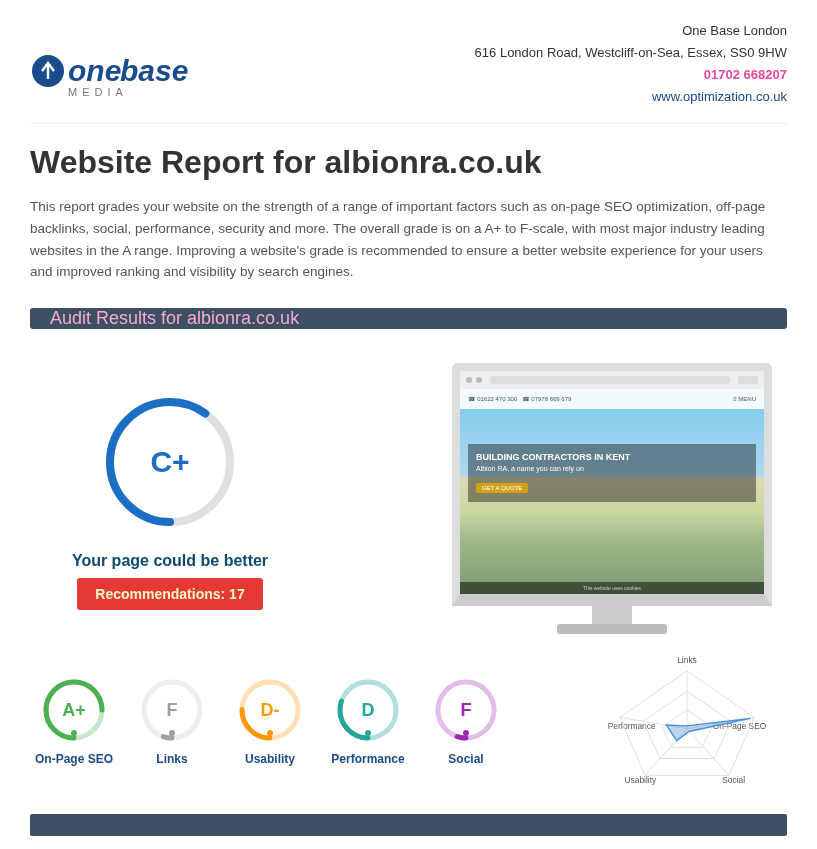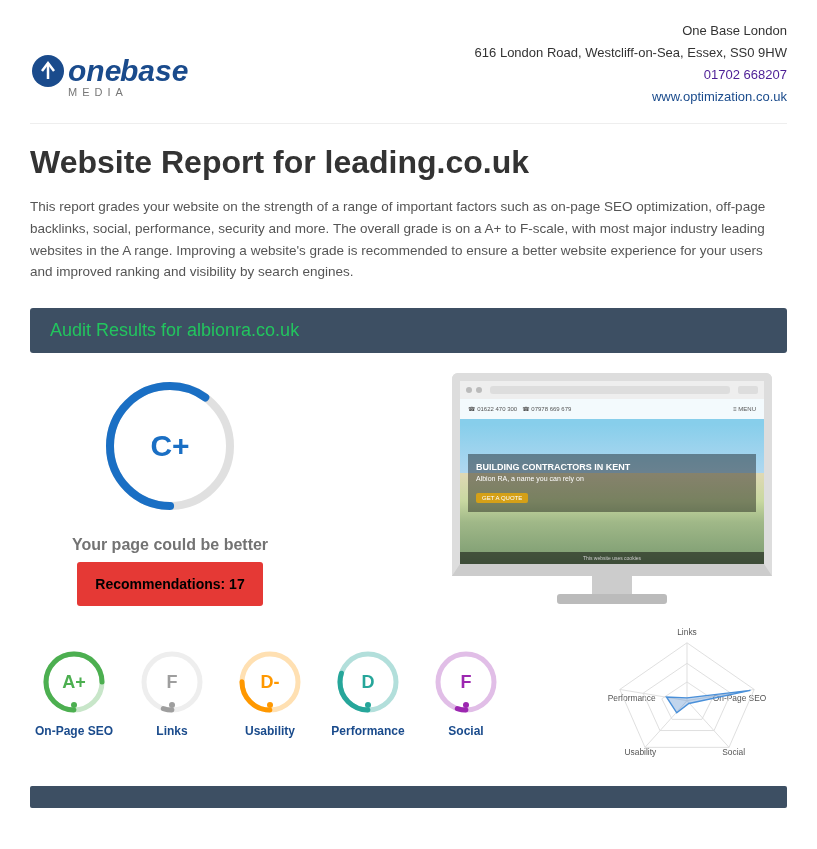--- a/index.html
+++ b/index.html
@@ -29,22 +29,22 @@
       flex-direction: column;
       align-items: flex-start;
     }
     .contact-info {
       text-align: right;
       font-size: 13px;
       color: #333;
       line-height: 1.7;
     }
     .contact-info .phone {
-      color: #4c1d95;
-      font-weight: normal;
+      color: #ec4899;
+      font-weight: bold;
     }
     .contact-info .email,
     .contact-info .website {
       color: #1a4b8c;
     }
     
     .page-title {
       font-size: 32px;
       font-weight: 600;
       color: #333;
@@ -53,25 +53,25 @@
     
     .description {
       font-size: 13.5px;
       color: #555;
       line-height: 1.6;
       margin-bottom: 25px;
     }
     
     .audit-header {
       background: #3d4f63;
-      color: #22c55e;
+      color: #f9a8d4;
       font-size: 18px;
-      padding: 12px 20px;
+      padding: 0 20px;
       border-radius: 3px;
-      margin-bottom: 8px;
+      margin-bottom: 24px;
     }
     
     .audit-content {
       display: flex;
       justify-content: space-between;
       align-items: center;
       padding: 10px 0 20px 0;
     }
     
     .grade-section {
@@ -95,28 +95,28 @@
       top: 50%;
       left: 50%;
       transform: translate(-50%, -50%);
       font-size: 30px;
       font-weight: bold;
       color: #1a6fc4;
     }
     .grade-text {
       font-size: 16px;
       font-weight: bold;
-      color: #737373;
+      color: #0c4a6e;
       margin-bottom: 8px;
       text-align: center;
     }
     .recommendations-badge {
       background: #e53935;
-      color: #000000;
-      padding: 14px 18px;
+      color: #fef9c3;
+      padding: 8px 18px;
       border-radius: 3px;
       font-size: 14px;
       font-weight: bold;
     }
     
     .preview-section {
       width: 350px;
     }
     .monitor-wrapper {
       display: flex;
@@ -141,21 +141,21 @@
       gap: 4px;
     }
     .monitor-dot {
       width: 6px;
       height: 6px;
       border-radius: 50%;
       background: #bbb;
     }
     .website-screenshot {
       width: 100%;
-      height: 165px;
+      height: 205px;
       background: linear-gradient(180deg, #87ceeb 0%, #87ceeb 40%, #e8e8e8 40%, #e8e8e8 100%);
       position: relative;
       overflow: hidden;
     }
     .website-nav {
       background: rgba(255,255,255,0.9);
       height: 20px;
       width: 100%;
       position: absolute;
       top: 0;
@@ -320,21 +320,21 @@
     </div>
 
     <div class="contact-info">
       <div>One Base London</div>
       <div>616 London Road, Westcliff-on-Sea, Essex, SS0 9HW</div>
       <div class="phone">01702 668207</div>
       <div class="website">www.optimization.co.uk</div>
     </div>
   </div>
 
-  <h1 class="page-title">Website Report for leading.co.uk</h1>
+  <h1 class="page-title">Website Report for albionra.co.uk</h1>
 
   <p class="description">This report grades your website on the strength of a range of important factors such as on-page SEO optimization, off-page backlinks, social, performance, security and more. The overall grade is on a A+ to F-scale, with most major industry leading websites in the A range. Improving a website's grade is recommended to ensure a better website experience for your users and improved ranking and visibility by search engines.</p>
 
   <div class="audit-header">
     <span>Audit Results for albionra.co.uk</span>
   </div>
 
   <div class="audit-content">
 
     <div class="grade-section">

